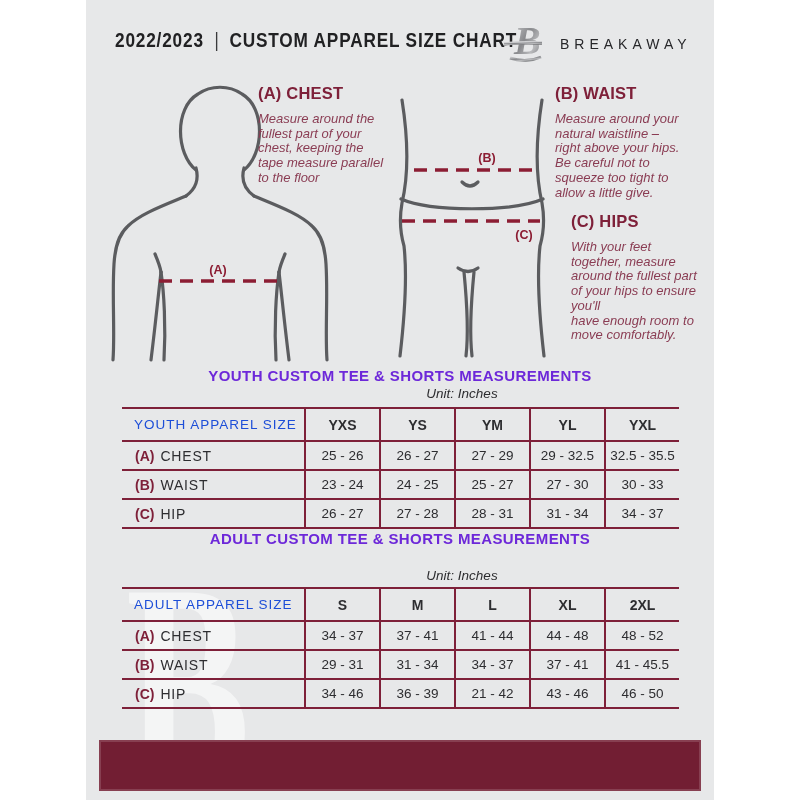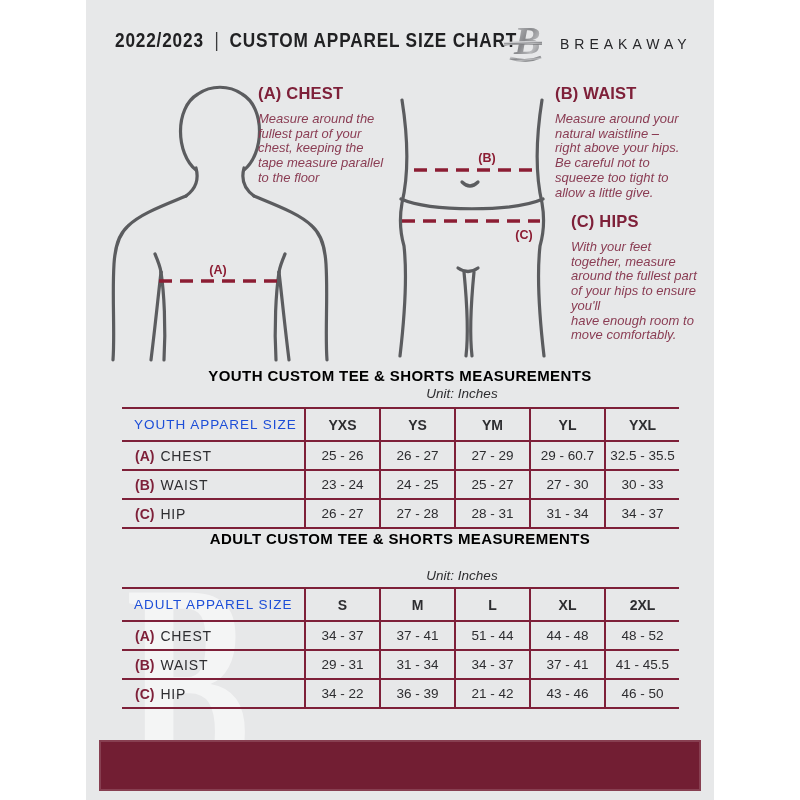--- a/index.html
+++ b/index.html
@@ -30,21 +30,21 @@
   .fig { position:absolute; }
   .fig-upper { left:24px;  top:82px; }
   .fig-lower { left:300px; top:98px; }
   .fig path { fill:none; stroke:#5b5c5f; stroke-width:3.2; stroke-linecap:round; }
   .fig .dash { stroke:#8c1d33; stroke-width:3.4; stroke-dasharray:13 8; stroke-linecap:butt; }
   .fig text { font-family:"Liberation Sans", sans-serif; font-size:12.5px; font-weight:bold;
               fill:#8c1d33; text-anchor:middle; }
 
   
   .tsec-title { position:absolute; left:0; width:628px; text-align:center;
-                font-size:15px; font-weight:bold; letter-spacing:0.4px; color:#000000; }
+                font-size:15px; font-weight:bold; letter-spacing:0.4px; color:#6d28d9; }
   .tsec-unit  { position:absolute; left:0; width:752px; text-align:center;
                 font-size:13.5px; font-style:italic; color:#2d2d30; }
 
   
   .table { position:absolute; left:36px; width:557px; border-top:2px solid #7e2039;
            z-index:1; }
   .t-row { display:grid; grid-template-columns:182px repeat(5,75px);
            border-bottom:2px solid #7e2039; }
   .cell { display:flex; align-items:center; justify-content:center;
           font-size:13.5px; color:#2d2d30; height:27px; }
@@ -162,21 +162,21 @@
       <div class="cell">YXL</div>
     </div>
     <div class="t-row">
       <div class="cell c-label">
         <span class="pfx">(A)</span>
         <span>CHEST</span>
       </div>
       <div class="cell">25 - 26</div>
       <div class="cell">26 - 27</div>
       <div class="cell">27 - 29</div>
-      <div class="cell">29 - 60.7</div>
+      <div class="cell">29 - 32.5</div>
       <div class="cell">32.5 - 35.5</div>
     </div>
     <div class="t-row">
       <div class="cell c-label">
         <span class="pfx">(B)</span>
         <span>WAIST</span>
       </div>
       <div class="cell">23 - 24</div>
       <div class="cell">24 - 25</div>
       <div class="cell">25 - 27</div>
@@ -207,41 +207,41 @@
       <div class="cell">XL</div>
       <div class="cell">2XL</div>
     </div>
     <div class="t-row">
       <div class="cell c-label">
         <span class="pfx">(A)</span>
         <span>CHEST</span>
       </div>
       <div class="cell">34 - 37</div>
       <div class="cell">37 - 41</div>
-      <div class="cell">51 - 44</div>
+      <div class="cell">41 - 44</div>
       <div class="cell">44 - 48</div>
       <div class="cell">48 - 52</div>
     </div>
     <div class="t-row">
       <div class="cell c-label">
         <span class="pfx">(B)</span>
         <span>WAIST</span>
       </div>
       <div class="cell">29 - 31</div>
       <div class="cell">31 - 34</div>
       <div class="cell">34 - 37</div>
       <div class="cell">37 - 41</div>
       <div class="cell">41 - 45.5</div>
     </div>
     <div class="t-row">
       <div class="cell c-label">
         <span class="pfx">(C)</span>
         <span>HIP</span>
       </div>
-      <div class="cell">34 - 22</div>
+      <div class="cell">34 - 46</div>
       <div class="cell">36 - 39</div>
       <div class="cell">21 - 42</div>
       <div class="cell">43 - 46</div>
       <div class="cell">46 - 50</div>
     </div>
   </div>
 
   <div class="footer-bar"></div>
 
 </div>

